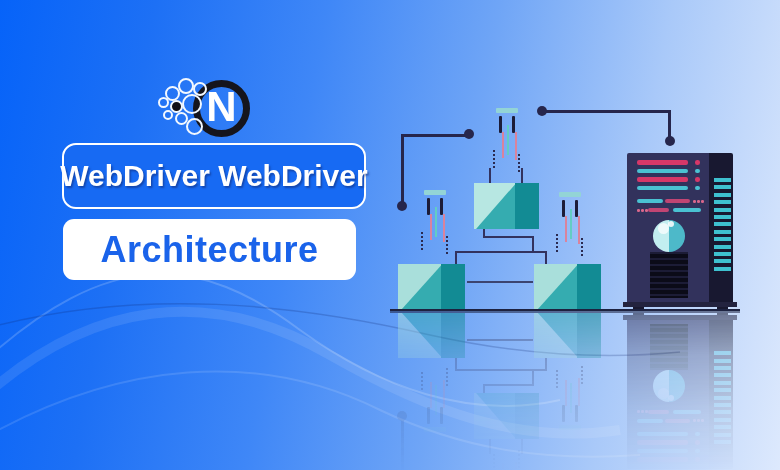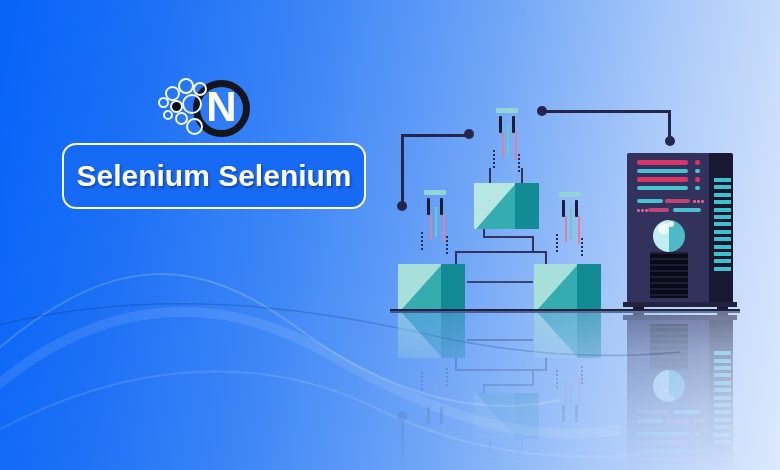--- a/index.html
+++ b/index.html
@@ -67,21 +67,24 @@
     <div class="dot-o" style="left:193px;top:82px;width:10px;height:10px;"></div>
     <div class="dot-o" style="left:158px;top:97px;width:7px;height:7px;"></div>
     <div class="dot-f" style="left:170px;top:100px;width:9px;height:9px;"></div>
     <div class="dot-o" style="left:182px;top:94px;width:16px;height:16px;"></div>
     <div class="dot-o" style="left:163px;top:110px;width:6px;height:6px;"></div>
     <div class="dot-o" style="left:175px;top:112px;width:9px;height:9px;"></div>
     <div class="dot-o" style="left:186px;top:118px;width:13px;height:13px;"></div>
   </div>
 
   <div class="banner banner-blue">
-    <span>Selenium Selenium</span>
+    <span>WebDriver WebDriver</span>
+  </div>
+  <div class="banner banner-white">
+    <span>Architecture</span>
   </div>
 
   <div class="scene">
 
     <div class="ln" style="left:401px;top:134px;width:2.5px;height:72px;"></div>
     <div class="ln" style="left:401px;top:134px;width:68px;height:2.5px;"></div>
     <div class="cdot" style="left:397px;top:201px;"></div>
     <div class="cdot" style="left:464px;top:129px;"></div>
     <div class="ln" style="left:542px;top:110px;width:128px;height:2.5px;"></div>
     <div class="ln" style="left:668px;top:110px;width:2.5px;height:30px;"></div>

